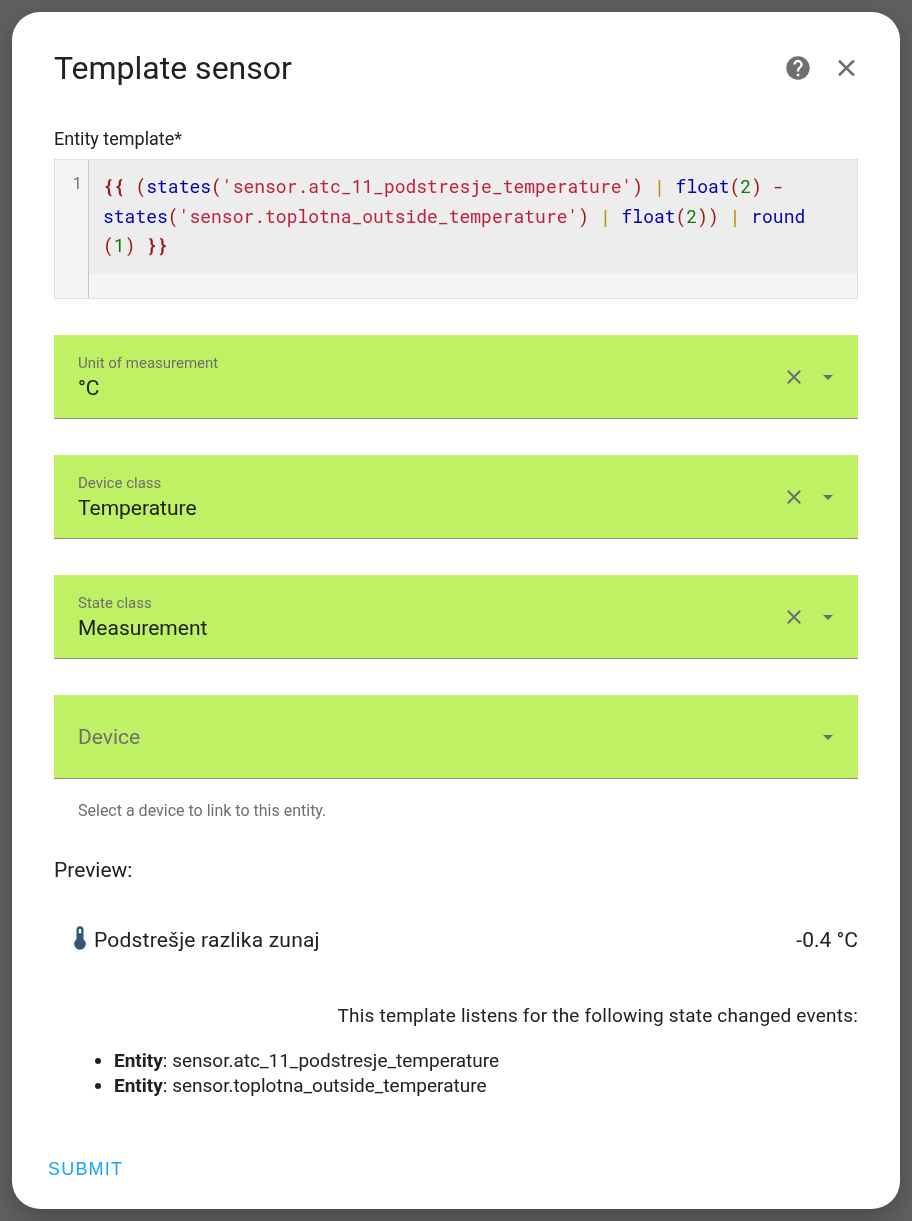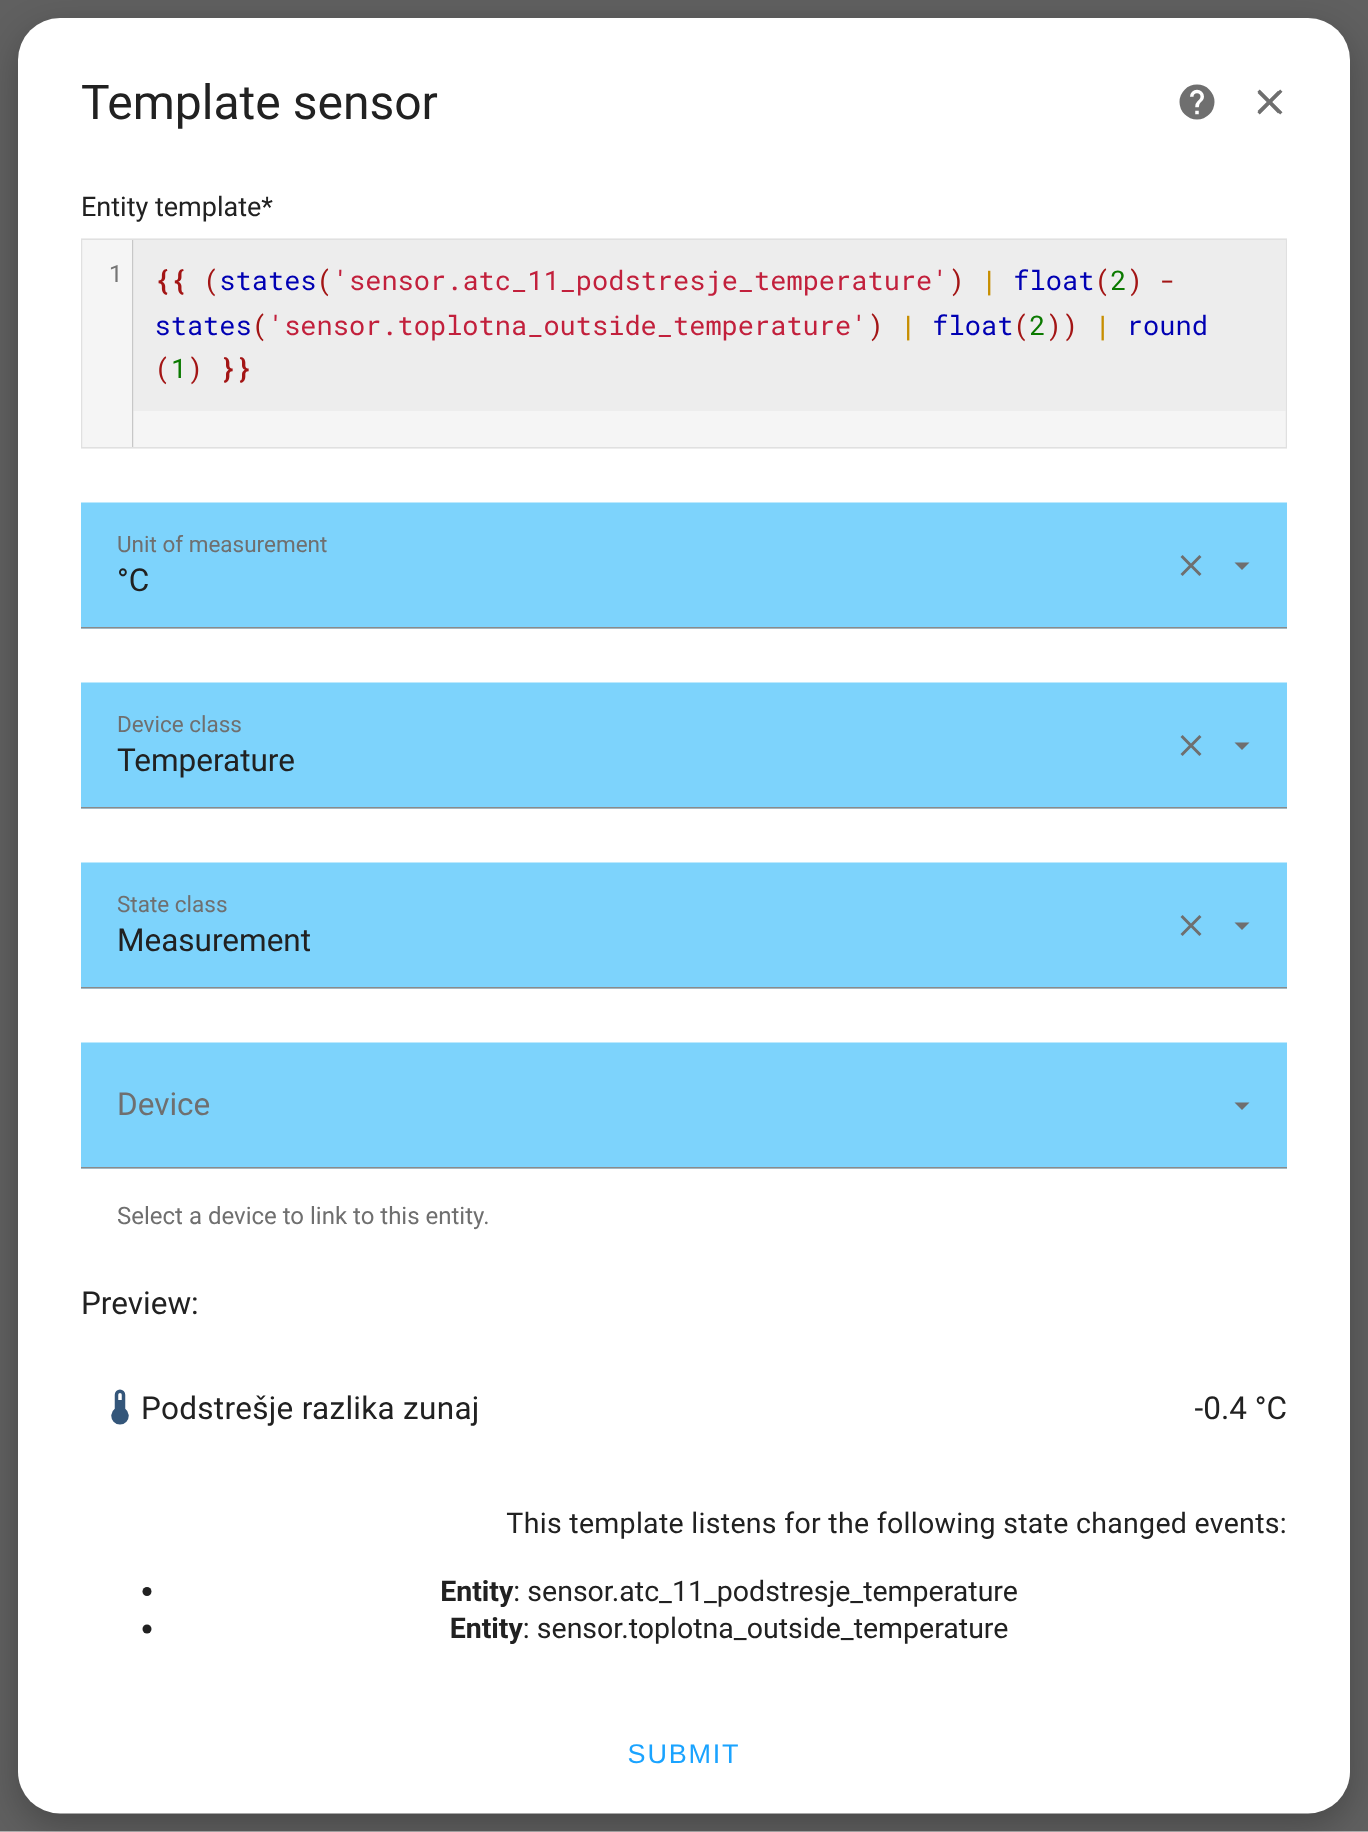--- a/index.html
+++ b/index.html
@@ -90,21 +90,21 @@
   }
   .tok-brace { color: #a31515; font-weight: 700; }
   .tok-punc  { color: #a31515; }
   .tok-func  { color: #0000b3; }
   .tok-str   { color: #c2203c; }
   .tok-pipe  { color: #c78e00; font-weight: 700; }
   .tok-num   { color: #0b7a00; }
 
   .md-field {
     margin-top: 36px;
-    background: #7dd3fc;
+    background: #bef264;
     border-bottom: 1px solid #8a8a8a;
     height: 84px;
     display: flex;
     align-items: center;
     padding: 0 18px 0 24px;
     position: relative;
   }
   .md-field .text-col { flex: 1; display: flex; flex-direction: column; justify-content: center; }
   .md-field .fl { font-size: 15px; color: #6f6f6f; line-height: 1.2; margin-bottom: 4px; }
   .md-field .val { font-size: 21px; color: #212121; }
@@ -137,27 +137,27 @@
     margin-top: 48px;
     letter-spacing: 0.2px;
     text-align: right;
   }
   .entity-list {
     margin-top: 22px;
     padding-left: 60px;
     font-size: 19px;
     color: #212121;
   }
-  .entity-list li { margin: 2px 0; text-align: center; }
+  .entity-list li { margin: 2px 0; }
   .entity-list .lbl { font-weight: 700; }
   .dialog-footer {
     height: 80px;
     display: flex;
     align-items: center;
-    justify-content: center;
+    justify-content: flex-start;
     padding: 0 36px;
   }
   .submit-btn {
     background: none;
     border: none;
     color: #1aa3ff;
     font-size: 18px;
     font-weight: 500;
     letter-spacing: 1.2px;
     text-transform: uppercase;

